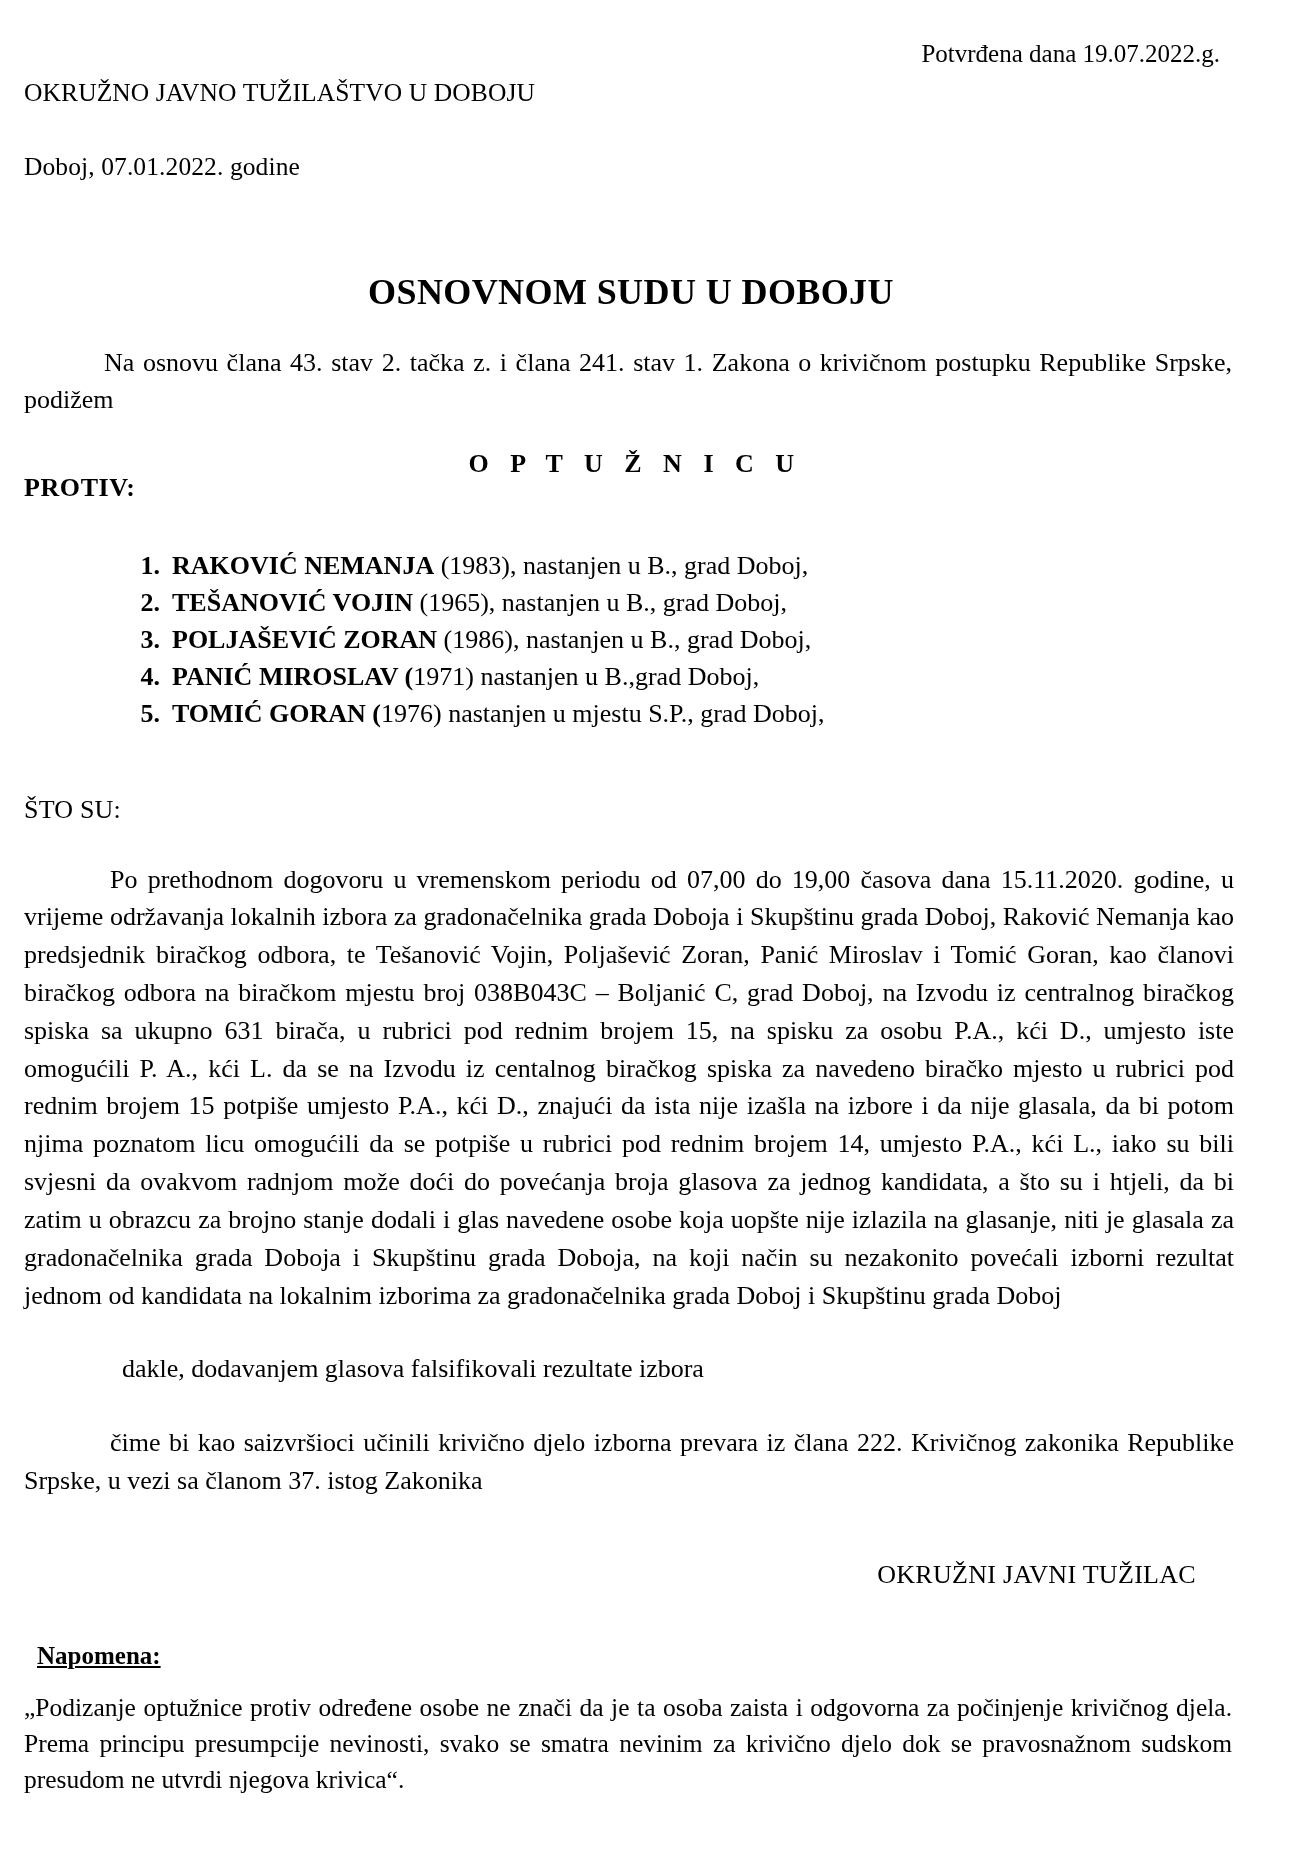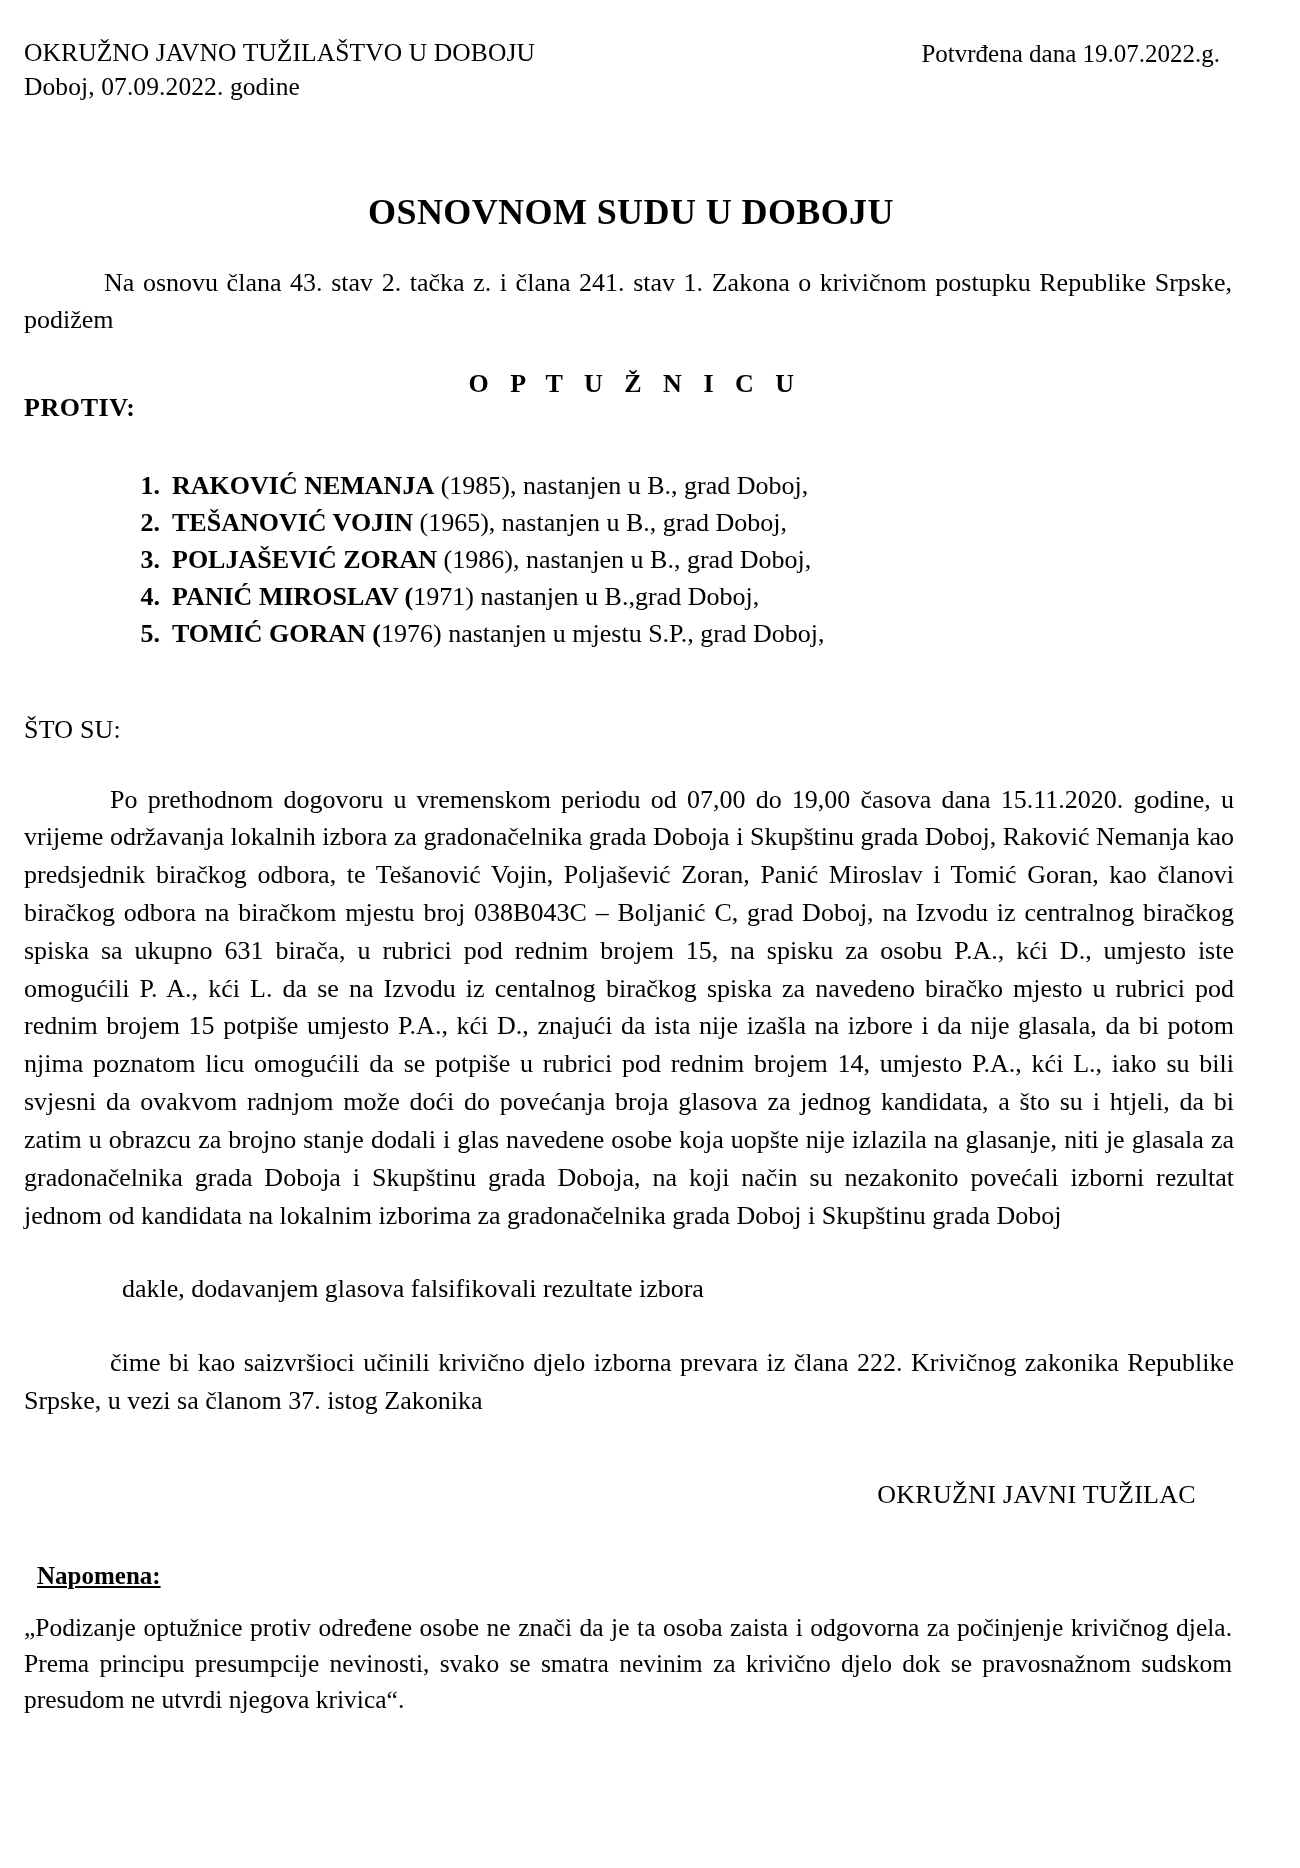--- a/index.html
+++ b/index.html
@@ -28,20 +28,21 @@
     justify-content: space-between;
     align-items: flex-start;
   }
   .header-left {
     font-size: 25.5px;
     line-height: 1.35;
     letter-spacing: 0.1px;
   }
   .header-left .line {
     white-space: nowrap;
+    margin-top: 40px;
   }
   .header-right {
     font-size: 25px;
     line-height: 1.35;
     text-underline-offset: 2px;
     white-space: nowrap;
     margin-right: 18px;
     padding-top: 1px;
   }
 
@@ -156,36 +157,36 @@
   }
 </style>
 </head>
 <body>
 
 <div class="page">
 
   <div class="header">
     <div class="header-left">
       <div class="line">OKRUŽNO JAVNO TUŽILAŠTVO U DOBOJU</div>
-      <div class="line">Doboj, 07.09.2022. godine</div>
+      <div class="line">Doboj, 07.01.2022. godine</div>
     </div>
     <div class="header-right">Potvrđena dana 19.07.2022.g.</div>
   </div>
 
   <div class="court-heading">OSNOVNOM SUDU U DOBOJU</div>
 
   <div class="intro">Na osnovu člana 43. stav 2. tačka z. i člana 241. stav 1. Zakona o krivičnom postupku Republike Srpske, podižem</div>
 
   <div class="indictment-title">O P T U Ž N I C U</div>
 
   <div class="protiv">PROTIV:</div>
 
   <ol class="defendants">
     <li>
-      <span class="num">1.</span><span class="nm">RAKOVIĆ NEMANJA</span><span> (1985), nastanjen u B., grad Doboj,</span>
+      <span class="num">1.</span><span class="nm">RAKOVIĆ NEMANJA</span><span> (1983), nastanjen u B., grad Doboj,</span>
     </li>
     <li>
       <span class="num">2.</span><span class="nm">TEŠANOVIĆ VOJIN</span><span> (1965), nastanjen u B., grad Doboj,</span>
     </li>
     <li>
       <span class="num">3.</span><span class="nm">POLJAŠEVIĆ ZORAN</span><span> (1986), nastanjen u B., grad Doboj,</span>
     </li>
     <li>
       <span class="num">4.</span><span class="nm">PANIĆ MIROSLAV (</span><span>1971) nastanjen u B.,grad Doboj,</span>
     </li>

